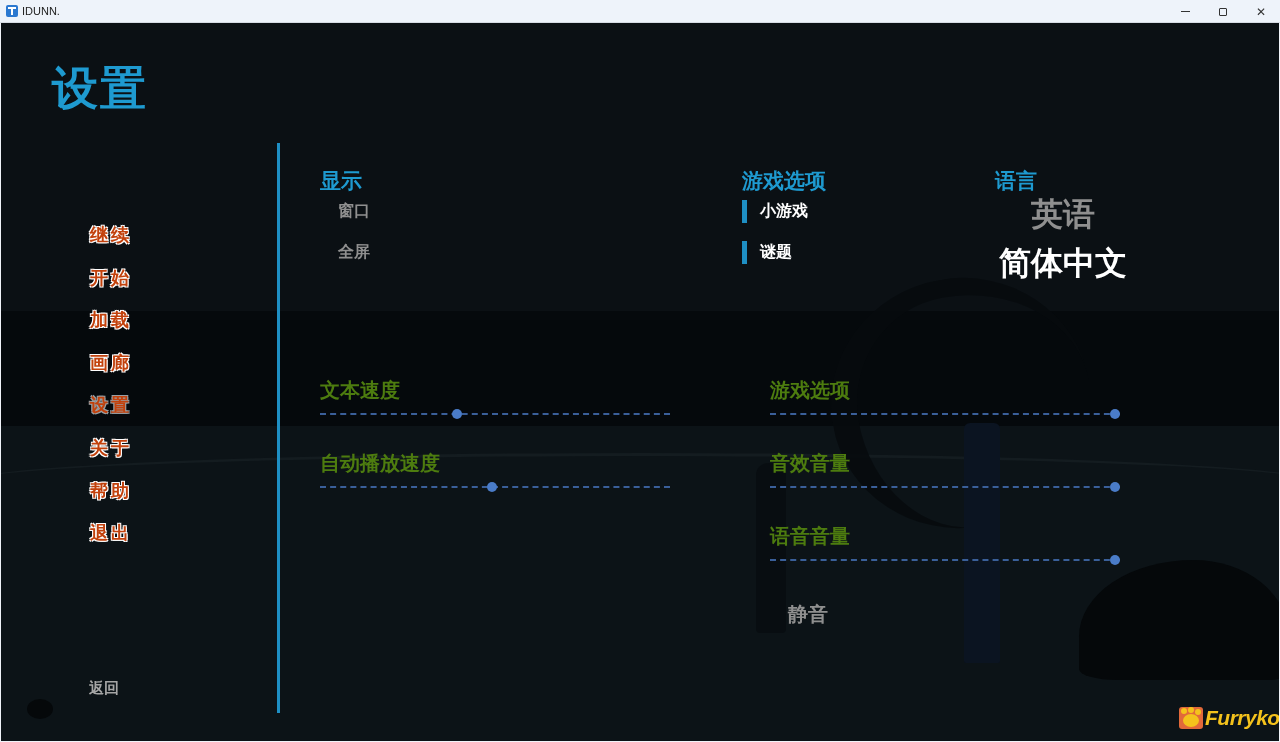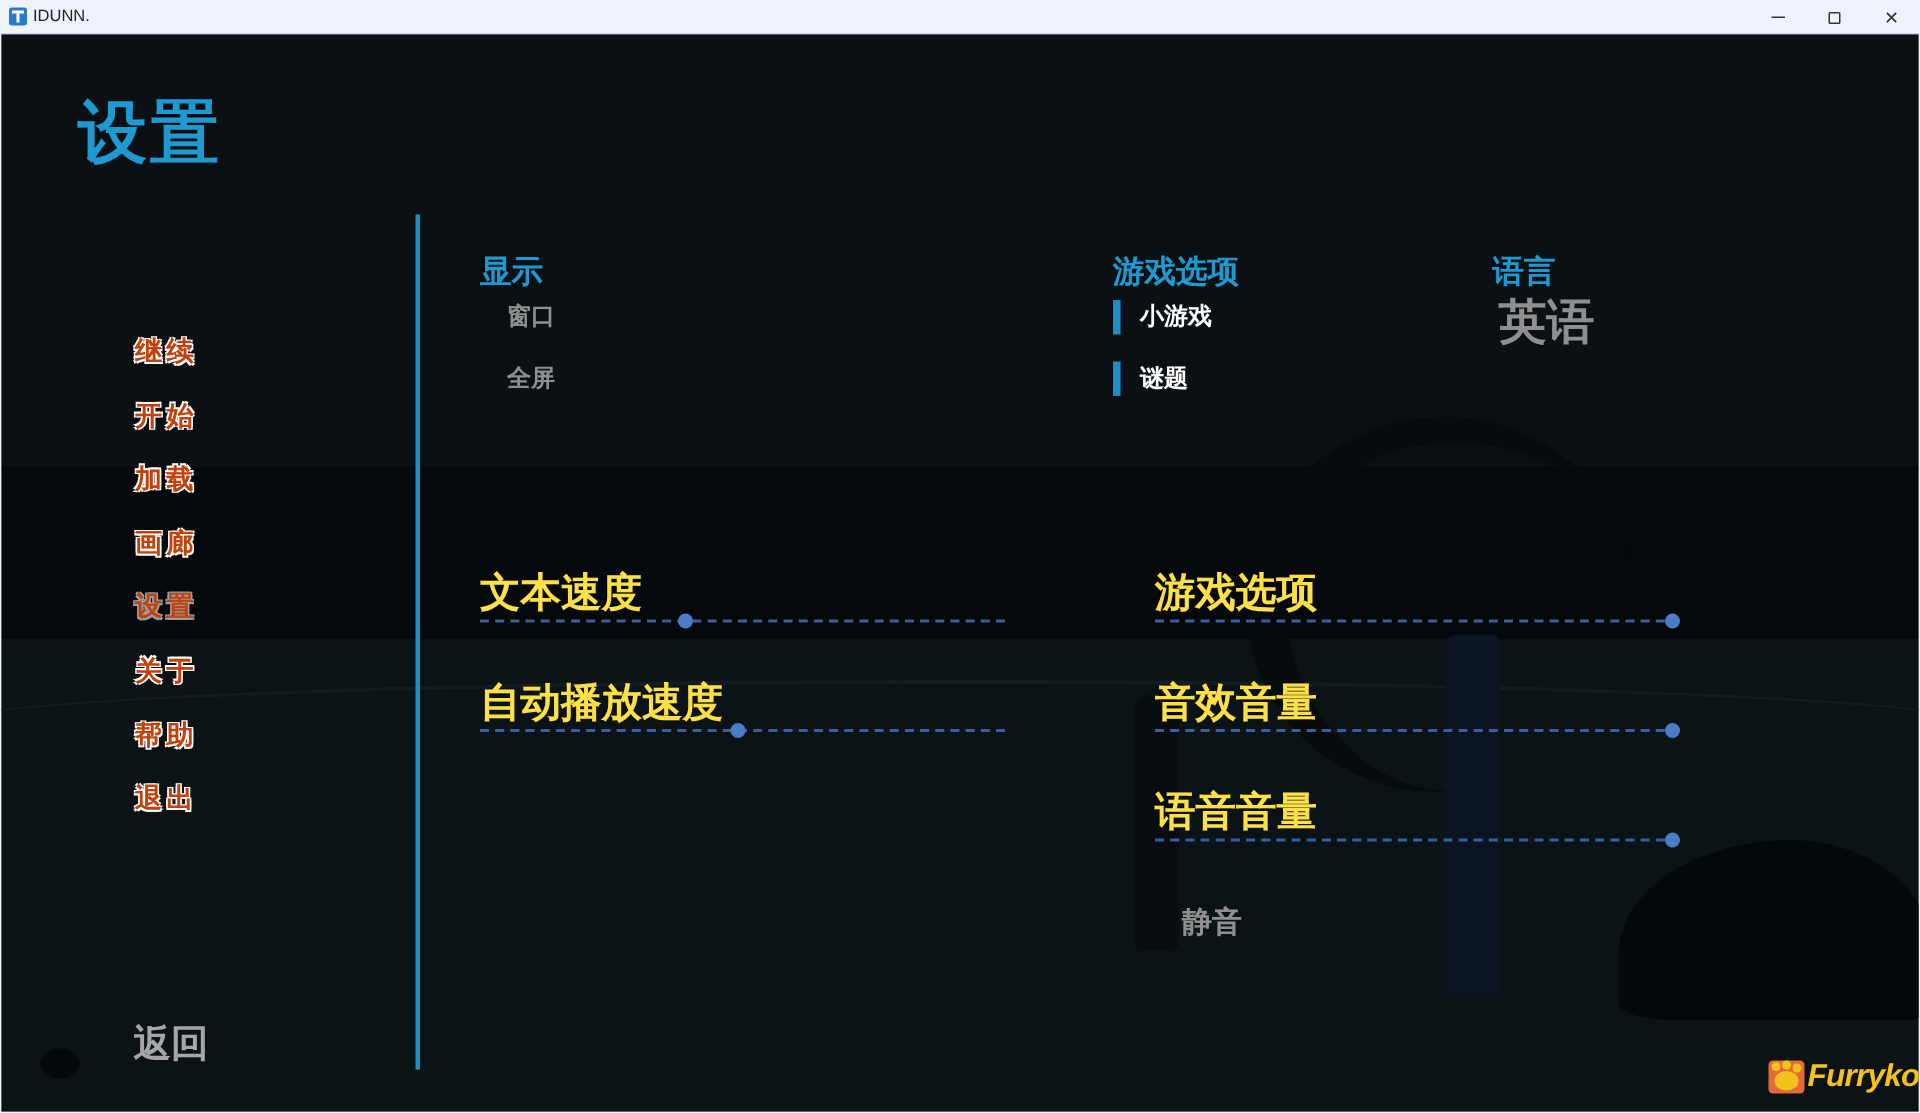--- a/index.html
+++ b/index.html
@@ -63,38 +63,38 @@
 
     
     .menu { position: absolute; left: 89px; top: 200px; }
     .menu-item {
       display: block; font-size: 18px; font-weight: bold; height: 42.6px; line-height: 24px;
       color: #c2410c; letter-spacing: 3px;
       text-shadow: -1px -1px 0 #fff, 1px -1px 0 #fff, -1px 1px 0 #fff, 1px 1px 0 #fff;
       cursor: pointer;
     }
     .menu-item.active { text-shadow: -1px -1px 0 #9aa0a5, 1px -1px 0 #9aa0a5, -1px 1px 0 #9aa0a5, 1px 1px 0 #9aa0a5; }
-    .back-btn { position: absolute; left: 88px; top: 656px; font-size: 25px; font-weight: bold; color: #a6a6a6; cursor: pointer; }
+    .back-btn { position: absolute; left: 88px; top: 656px; font-size: 15px; font-weight: bold; color: #a6a6a6; cursor: pointer; }
 
     .divider { position: absolute; left: 276px; top: 120px; width: 3px; height: 570px; background: #1e8fc4; }
 
     
     .group { position: absolute; }
     .group-title { font-size: 21px; font-weight: bold; color: #1e9ad0; height: 30px; }
     .opt {
       position: relative; display: block; font-size: 16px; font-weight: bold; color: #8f8f8f;
       height: 41px; line-height: 28px; padding-left: 18px; cursor: pointer;
     }
     .opt.selected { color: #ffffff; }
     .opt .bar { position: absolute; left: 0; top: 3px; width: 5px; height: 23px; background: #1e8fc4; }
     .lang .opt { font-size: 32px; height: 49px; line-height: 34px; padding-left: 4px; text-align: center; }
 
     
     .slider-block { position: absolute; width: 350px; }
-    .slider-label { font-size: 27px; font-weight: bold; color: #fde047; height: 30px; }
+    .slider-label { font-size: 20px; font-weight: bold; color: #4d7c0f; height: 30px; }
     .slider {
       position: relative; height: 10px; margin-top: 2px; cursor: pointer;
     }
     .slider .track {
       position: absolute; left: 0; right: 0; top: 4px; height: 0;
       border-top: 2px dashed #3a5f99;
     }
     .slider .thumb {
       position: absolute; top: 0; width: 10px; height: 10px; border-radius: 50%;
       background: #4a7cc8; margin-left: -5px;
@@ -162,20 +162,21 @@
 
   <div class="group" style="left:741px; top:144px;">
     <div class="group-title">游戏选项</div>
     <span class="opt selected"><span class="bar"></span><span>小游戏</span></span>
     <span class="opt selected"><span class="bar"></span><span>谜题</span></span>
   </div>
 
   <div class="group lang" style="left:994px; top:144px;">
     <div class="group-title">语言</div>
     <span class="opt"><span>英语</span></span>
+    <span class="opt selected"><span>简体中文</span></span>
   </div>
 
   <div class="slider-block" style="left:319px; top:354px;">
     <div class="slider-label">文本速度</div>
     <div class="slider">
       <div class="track"></div>
       <div class="thumb" style="left:39%"></div>
     </div>
   </div>
   <div class="slider-block" style="left:319px; top:427px;">

